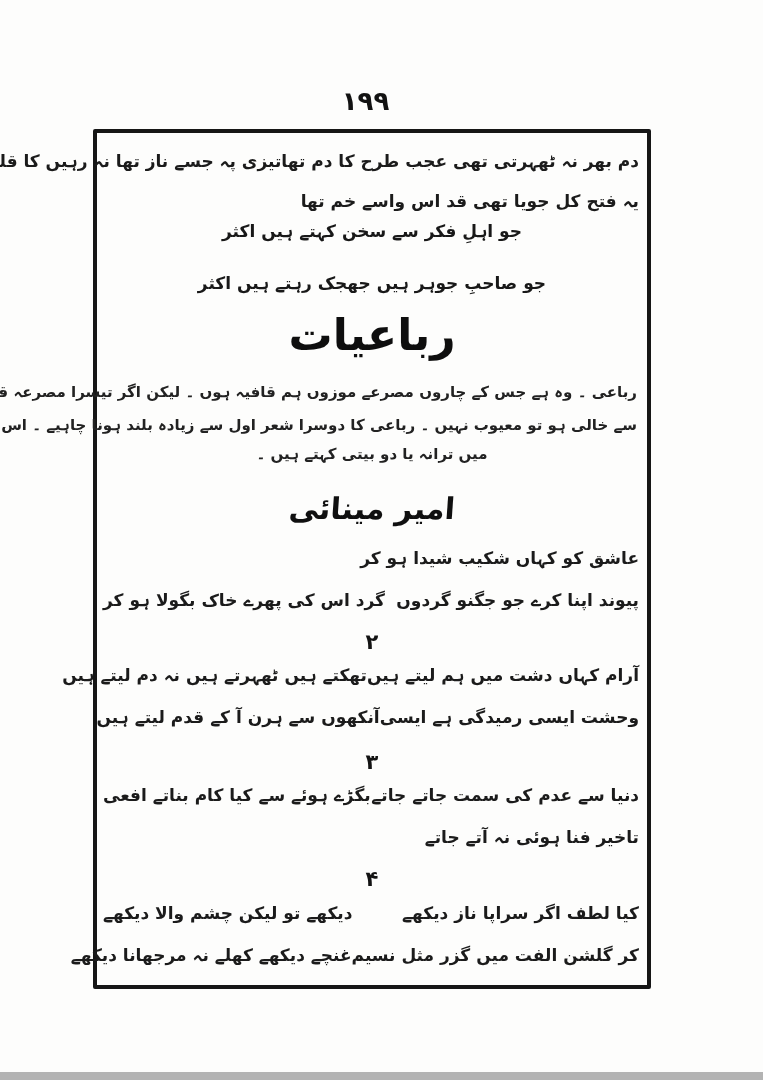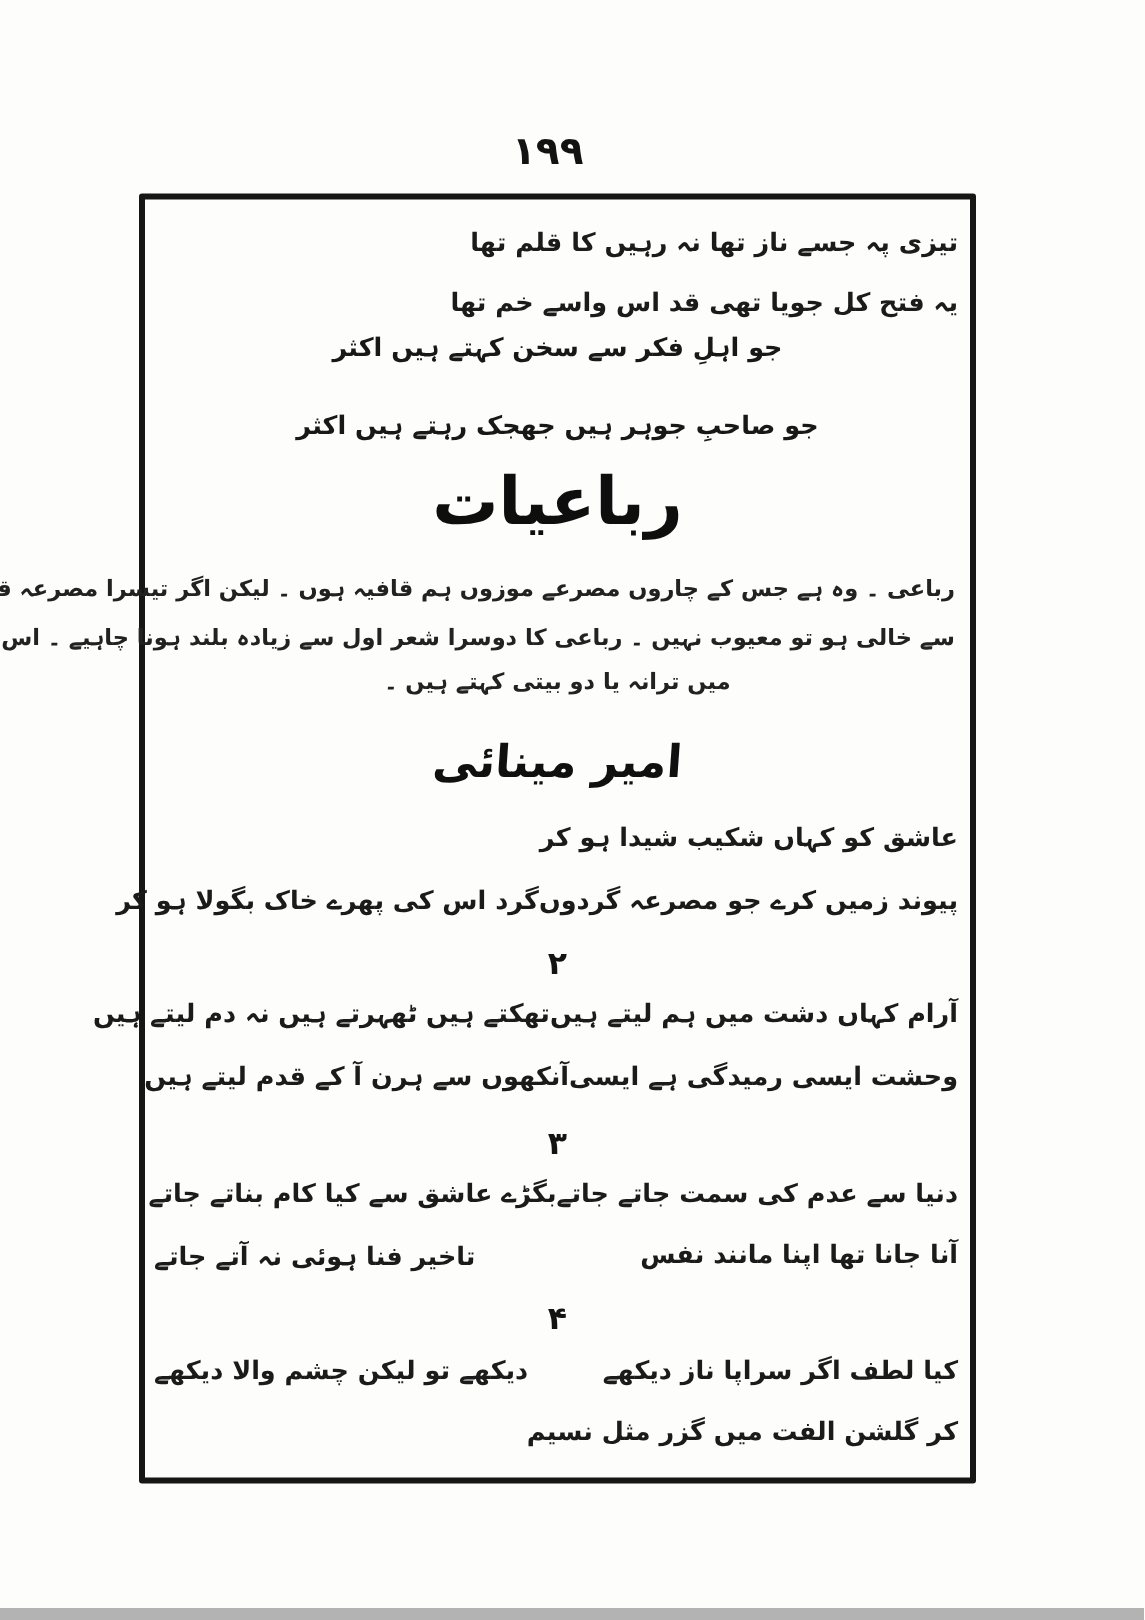--- a/index.html
+++ b/index.html
@@ -94,68 +94,69 @@
   }
 </style>
 </head>
 <body>
 
 <div class="page-number">۱۹۹</div>
 
 <div class="content-frame">
 
   <div class="abs verse-row" style="top:18px;">
+    <span class="hemi">دم بھر نہ ٹھہرتی تھی عجب طرح کا دم تھا</span>
     <span class="hemi">تیزی پہ جسے ناز تھا نہ رہیں کا قلم تھا</span>
   </div>
   <div class="abs verse-row" style="top:58px;">
     <span class="hemi">یہ فتح کل جویا تھی قد اس واسے خم تھا</span>
   </div>
   <div class="abs centered-line" style="top:88px;">جو اہلِ فکر سے سخن کہتے ہیں اکثر</div>
   <div class="abs section-heading" style="top:176px;">رباعیات</div>
 
   <div class="abs centered-line" style="top:140px;">جو صاحبِ جوہر ہیں جھجک رہتے ہیں اکثر</div>
 
   <div class="abs intro-line justified" style="top:250px;">رباعی ۔ وہ ہے جس کے چاروں مصرعے موزوں ہم قافیہ ہوں ۔ لیکن اگر تیسرا مصرعہ قافیہ</div>
   <div class="abs intro-line justified" style="top:283px;">سے خالی ہو تو معیوب نہیں ۔ رباعی کا دوسرا شعر اول سے زیادہ بلند ہونا چاہیے ۔ اس کو فارسی</div>
   <div class="abs intro-line centered" style="top:312px;">میں ترانہ یا دو بیتی کہتے ہیں ۔</div>
 
   <div class="abs poet-heading" style="top:358px;">امیر مینائی</div>
 
   <div class="abs verse-row" style="top:415px;">
     <span class="hemi">عاشق کو کہاں شکیب شیدا ہو کر</span>
   </div>
   <div class="abs verse-row" style="top:457px;">
-    <span class="hemi">پیوند زمیں کرے جو مصرعہ گردوں</span>
+    <span class="hemi">پیوند اپنا کرے جو جگنو گردوں</span>
     <span class="hemi">گرد اس کی پھرے خاک بگولا ہو کر</span>
   </div>
 
   <div class="abs rubai-number" style="top:497px;">۲</div>
   <div class="abs verse-row" style="top:532px;">
     <span class="hemi">آرام کہاں دشت میں ہم لیتے ہیں</span>
     <span class="hemi">تھکتے ہیں ٹھہرتے ہیں نہ دم لیتے ہیں</span>
   </div>
   <div class="abs verse-row" style="top:574px;">
     <span class="hemi">وحشت ایسی رمیدگی ہے ایسی</span>
     <span class="hemi">آنکھوں سے ہرن آ کے قدم لیتے ہیں</span>
   </div>
 
   <div class="abs rubai-number" style="top:617px;">۳</div>
   <div class="abs verse-row" style="top:652px;">
     <span class="hemi">دنیا سے عدم کی سمت جاتے جاتے</span>
-    <span class="hemi">بگڑے عاشق سے کیا کام بناتے جاتے</span>
+    <span class="hemi">بگڑے ہوئے سے کیا کام بناتے افعی</span>
   </div>
   <div class="abs verse-row" style="top:694px;">
-    <span class="hemi">آنا جانا تھا اپنا مانند نفس</span>
     <span class="hemi">تاخیر فنا ہوئی نہ آتے جاتے</span>
   </div>
 
   <div class="abs rubai-number" style="top:734px;">۴</div>
   <div class="abs verse-row" style="top:770px;">
     <span class="hemi">کیا لطف اگر سراپا ناز دیکھے</span>
     <span class="hemi">دیکھے تو لیکن چشم والا دیکھے</span>
   </div>
   <div class="abs verse-row" style="top:812px;">
     <span class="hemi">کر گلشن الفت میں گزر مثل نسیم</span>
+    <span class="hemi">غنچے دیکھے کھلے نہ مرجھانا دیکھے</span>
   </div>
 
 </div>
 
 <div class="scan-edge-artifact"></div>
 
 </body></html>

